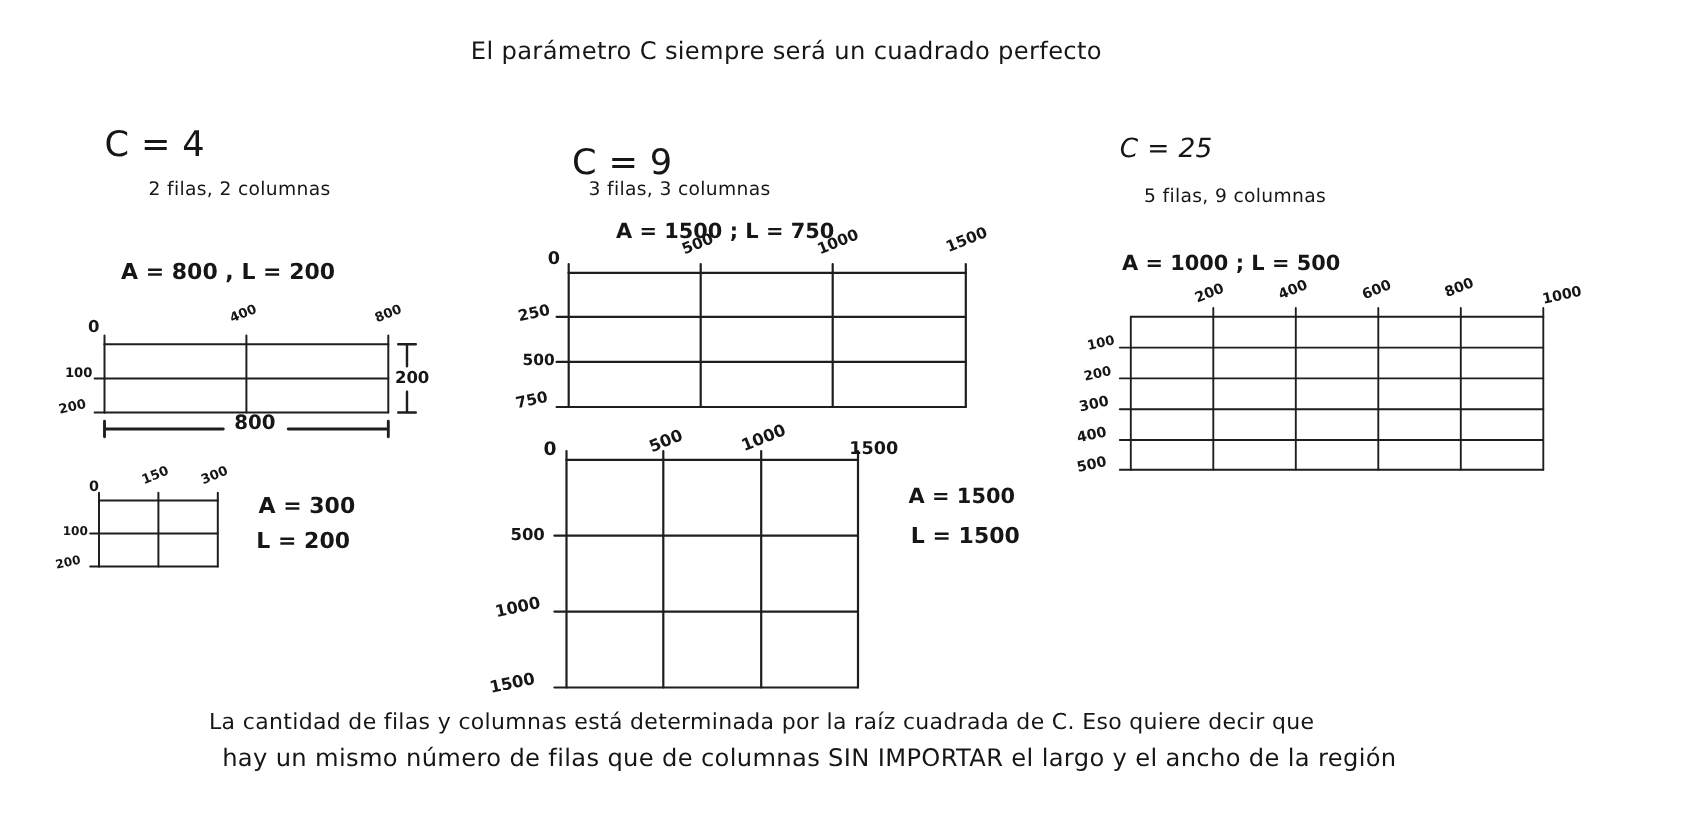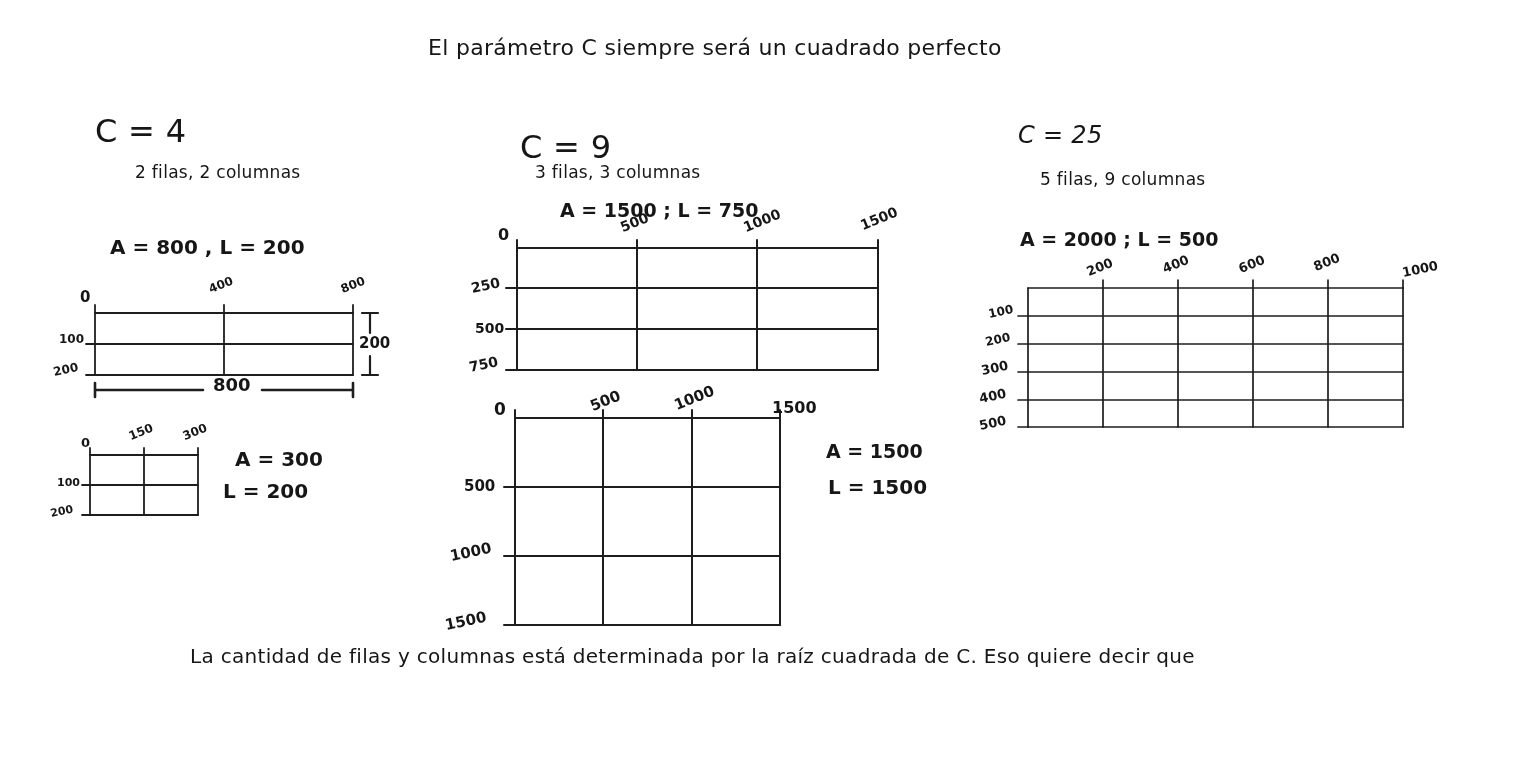--- a/index.html
+++ b/index.html
@@ -78,21 +78,21 @@
   <span class="t b rot2" style="left:55px;top:366px;font-size:12px;">200</span>
   <span class="t b" style="left:359px;top:335px;font-size:15px;">200</span>
   <span class="t b" style="left:213px;top:375px;font-size:18px;">800</span>
 
   <span class="t b" style="left:81px;top:436px;font-size:13px;">0</span>
   <span class="t b rot" style="left:132px;top:430px;font-size:12px;">150</span>
   <span class="t b rot" style="left:186px;top:430px;font-size:12px;">300</span>
   <span class="t b" style="left:57px;top:477px;font-size:11px;">100</span>
   <span class="t b rot2" style="left:52px;top:508px;font-size:11px;">200</span>
   <span class="t b" style="left:235px;top:448px;font-size:20px;">A = 300</span>
-  <span class="t b" style="left:223px;top:480px;font-size:20px;text-align:center;">L = 200</span>
+  <span class="t b" style="left:233px;top:480px;font-size:20px;text-align:center;">L = 200</span>
 
   <span class="t hw" style="left:520px;top:130px;font-size:32px;">C = 9</span>
   <span class="t hw" style="left:535px;top:163px;font-size:17px;">3 filas, 3 columnas</span>
   <span class="t b" style="left:560px;top:200px;font-size:19px;">A = 1500 ;   L = 750</span>
 
   <span class="t b" style="left:498px;top:226px;font-size:16px;">0</span>
   <span class="t b rot" style="left:624px;top:220px;font-size:14px;">500</span>
   <span class="t b rot" style="left:747px;top:220px;font-size:14px;">1000</span>
   <span class="t b rot" style="left:864px;top:218px;font-size:14px;">1500</span>
   <span class="t b rot2" style="left:473px;top:281px;font-size:14px;">250</span>
@@ -104,28 +104,29 @@
   <span class="t b rot" style="left:678px;top:397px;font-size:15px;">1000</span>
   <span class="t b" style="left:772px;top:399px;font-size:16px;">1500</span>
   <span class="t b" style="left:464px;top:478px;font-size:15px;">500</span>
   <span class="t b rot2" style="left:452px;top:548px;font-size:15px;">1000</span>
   <span class="t b rot2" style="left:447px;top:617px;font-size:15px;">1500</span>
   <span class="t b" style="left:826px;top:441px;font-size:19px;">A = 1500</span>
   <span class="t b" style="left:828px;top:476px;font-size:20px;">L = 1500</span>
 
   <span class="t hw" style="left:1018px;top:122px;font-size:24px;font-style:italic;">C = 25</span>
   <span class="t hw" style="left:1040px;top:170px;font-size:17px;">5 filas, 9 columnas</span>
-  <span class="t b" style="left:1020px;top:229px;font-size:19px;">A = 2000   ;   L = 500</span>
+  <span class="t b" style="left:1020px;top:229px;font-size:19px;">A = 1000   ;   L = 500</span>
 
   <span class="t b rot" style="left:1090px;top:265px;font-size:13px;">200</span>
   <span class="t b rot" style="left:1166px;top:262px;font-size:13px;">400</span>
   <span class="t b rot" style="left:1242px;top:262px;font-size:13px;">600</span>
   <span class="t b rot" style="left:1317px;top:260px;font-size:13px;">800</span>
   <span class="t b rot2" style="left:1404px;top:266px;font-size:13px;">1000</span>
   <span class="t b rot2" style="left:990px;top:308px;font-size:12px;">100</span>
   <span class="t b rot2" style="left:987px;top:336px;font-size:12px;">200</span>
   <span class="t b rot2" style="left:983px;top:364px;font-size:13px;">300</span>
   <span class="t b rot2" style="left:981px;top:392px;font-size:13px;">400</span>
   <span class="t b rot2" style="left:981px;top:419px;font-size:13px;">500</span>
 
   <span class="t hw" style="left:190px;top:645px;font-size:20px;">La cantidad de filas y columnas está determinada por la raíz cuadrada de C. Eso quiere decir que</span>
+  <span class="t hw" style="left:202px;top:678px;font-size:22px;">hay un mismo número de filas que de columnas SIN IMPORTAR el largo y el ancho de la región</span>
 
 </div>
 
 </body></html>

